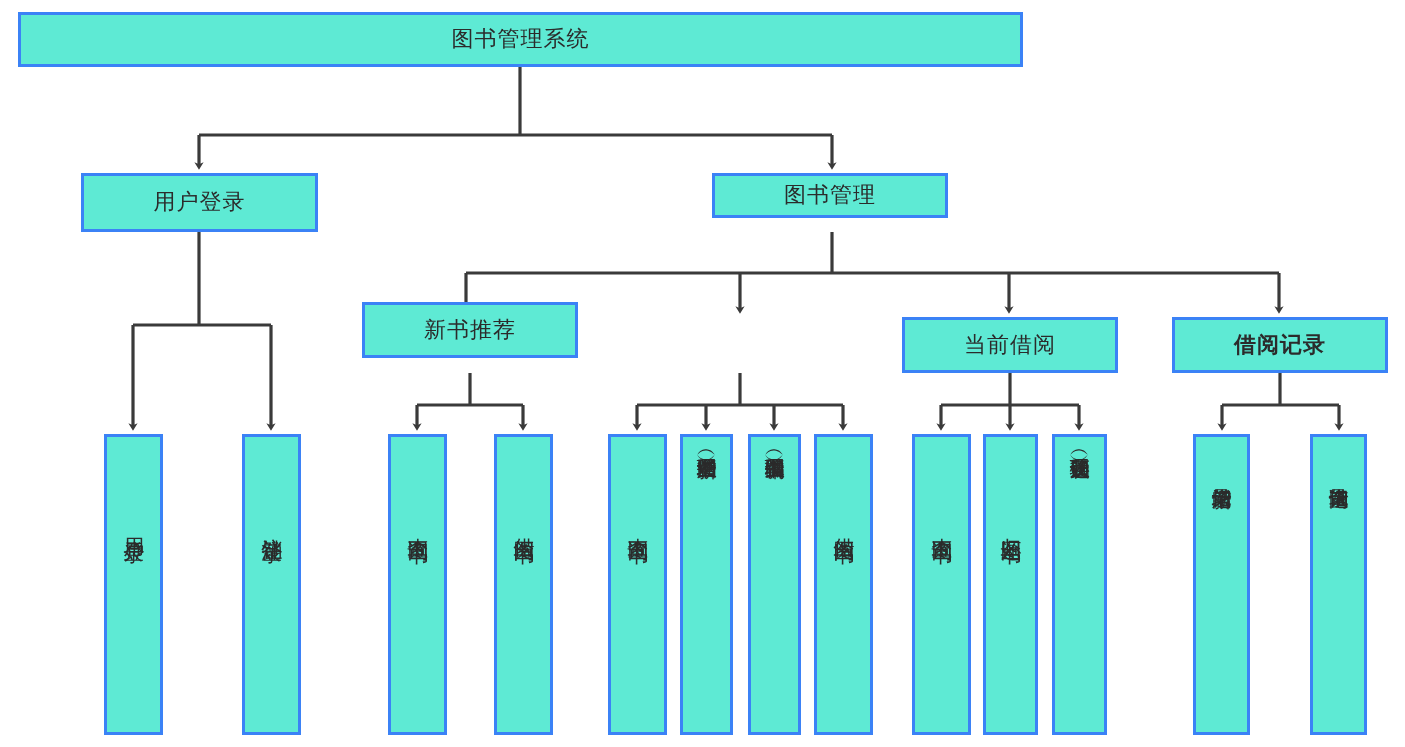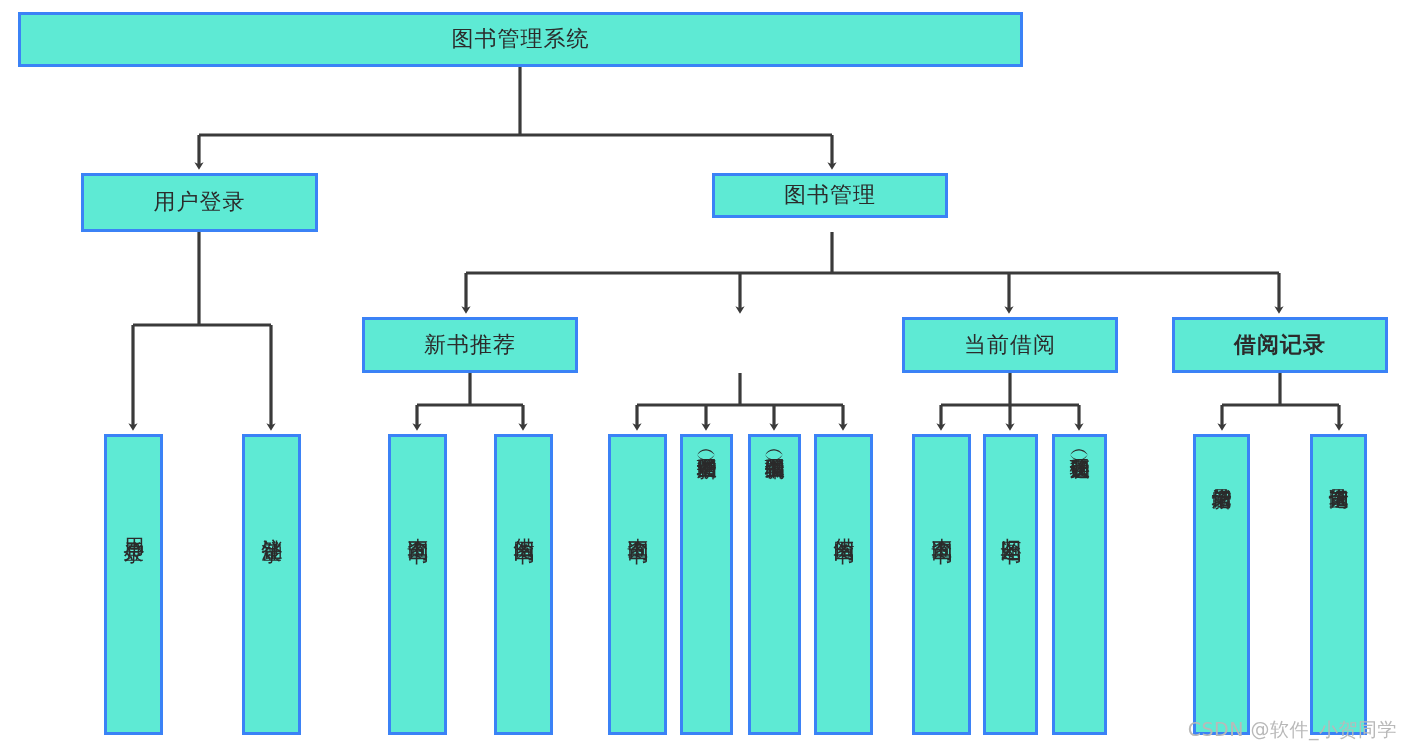--- a/index.html
+++ b/index.html
@@ -132,21 +132,21 @@
   </div>
 
   <div class="node node-h" style="left:81px; top:173px; width:237px; height:59px;">
     <span class="label">用户登录</span>
   </div>
 
   <div class="node node-h" style="left:712px; top:173px; width:236px; height:45px;">
     <span class="label">图书管理</span>
   </div>
 
-  <div class="node node-h" style="left:362px; top:317px; width:216px; height:56px;justify-content:center;">
+  <div class="node node-h" style="left:362px; top:302px; width:216px; height:56px;justify-content:center;">
     <span class="label">新书推荐</span>
   </div>
 
 
   <div class="node node-h" style="left:902px; top:317px; width:216px; height:56px;">
     <span class="label">当前借阅</span>
   </div>
 
   <div class="node node-h" style="left:1172px; top:317px; width:216px; height:56px;font-weight:bold;">
     <span class="label">借阅记录</span>
@@ -197,15 +197,14 @@
   </div>
 
   <div class="node node-v tight" style="left:1193px; top:434px; width:57px; height:301px; padding-top:36px;">
     <span class="label">新增借阅记录</span>
   </div>
 
   <div class="node node-v tight" style="left:1310px; top:434px; width:57px; height:301px; padding-top:36px;">
     <span class="label">查询借阅记录</span>
   </div>
 
-  <div class="watermark">CSDN @软件_小贺同学</div>
 
 </div>
 
 </body></html>

